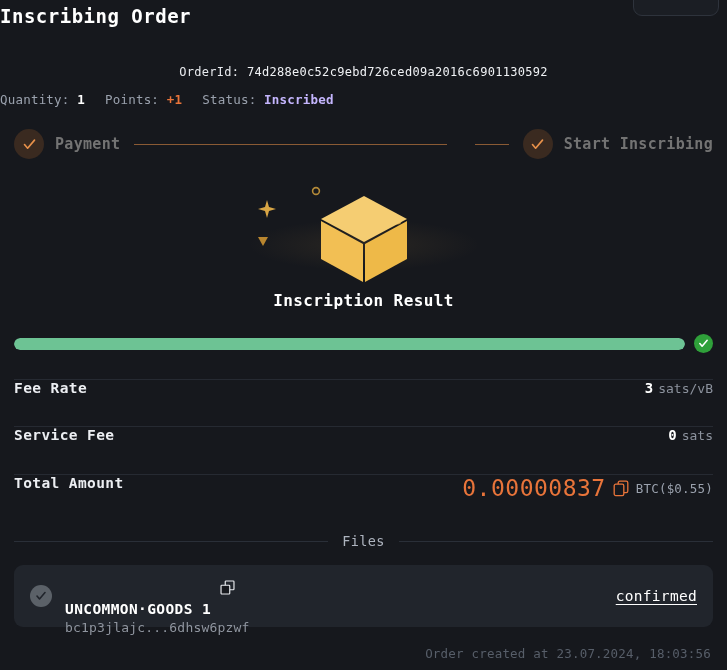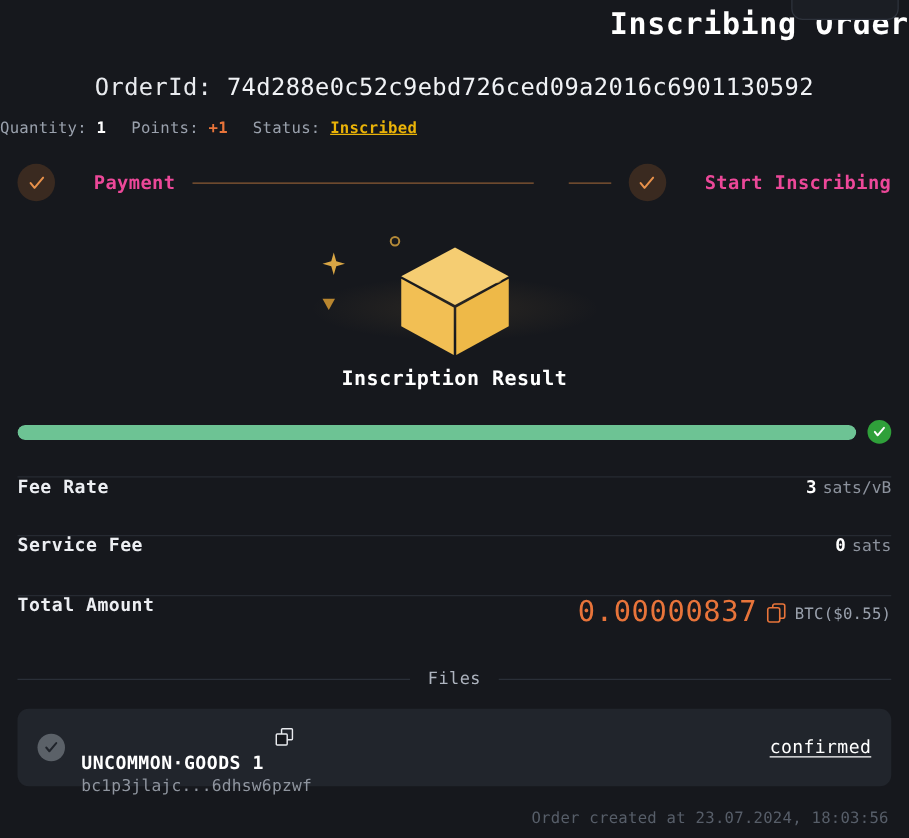--- a/index.html
+++ b/index.html
@@ -27,52 +27,52 @@
     right: 8px;
     width: 86px;
     height: 30px;
     border: 1px solid #2e333c;
     border-radius: 9px;
     background: #1b1e24;
   }
 
   
   .page-title {
-    text-align: right;
-    font-size: 24px;
+    text-align: left;
+    font-size: 19px;
     font-weight: 700;
     letter-spacing: 0.5px;
     color: #ffffff;
     padding-top: 5px;
   }
 
   .order-id {
     text-align: center;
-    font-size: 19px;
+    font-size: 12px;
     color: #dfe2e7;
-    margin-top: 26px;
+    margin-top: 38px;
     letter-spacing: 0.3px;
   }
   .order-id .oid-label { color: #e8eaee; }
   .order-id .oid-value { color: #f0f2f5; }
 
   .meta-row {
     display: flex;
     justify-content: flex-start;
     align-items: center;
     gap: 20px;
     margin-top: 13px;
     font-size: 12.5px;
     letter-spacing: 0.2px;
   }
   .meta-item { color: #9aa1ad; white-space: nowrap; }
   .meta-item .mv { font-weight: 700; }
   .mv-plain { color: #ffffff; }
   .mv-points { color: #e8743a; }
-  .mv-status { color: #eab308; text-decoration: underline; }
+  .mv-status { color: #c4b5fd; }
 
   
   .stepper {
     display: flex;
     align-items: center;
     margin-top: 22px;
     padding: 0 14px;
   }
   .step {
     display: flex;
@@ -87,24 +87,23 @@
     background: #3a2a20;
     display: flex;
     align-items: center;
     justify-content: center;
     flex: none;
   }
   .step-circle svg { display: block; }
   .step-label {
     font-size: 15px;
     font-weight: 700;
-    color: #ec4899;
+    color: #737373;
     white-space: nowrap;
     letter-spacing: 0.3px;
-    margin-left: 20px;
   }
   .step-line {
     height: 1px;
     background: #8a5a34;
     flex: 1 1 auto;
     margin: 0 14px;
     min-width: 18px;
   }
   .step-line.short { flex: 0 0 34px; }
 

